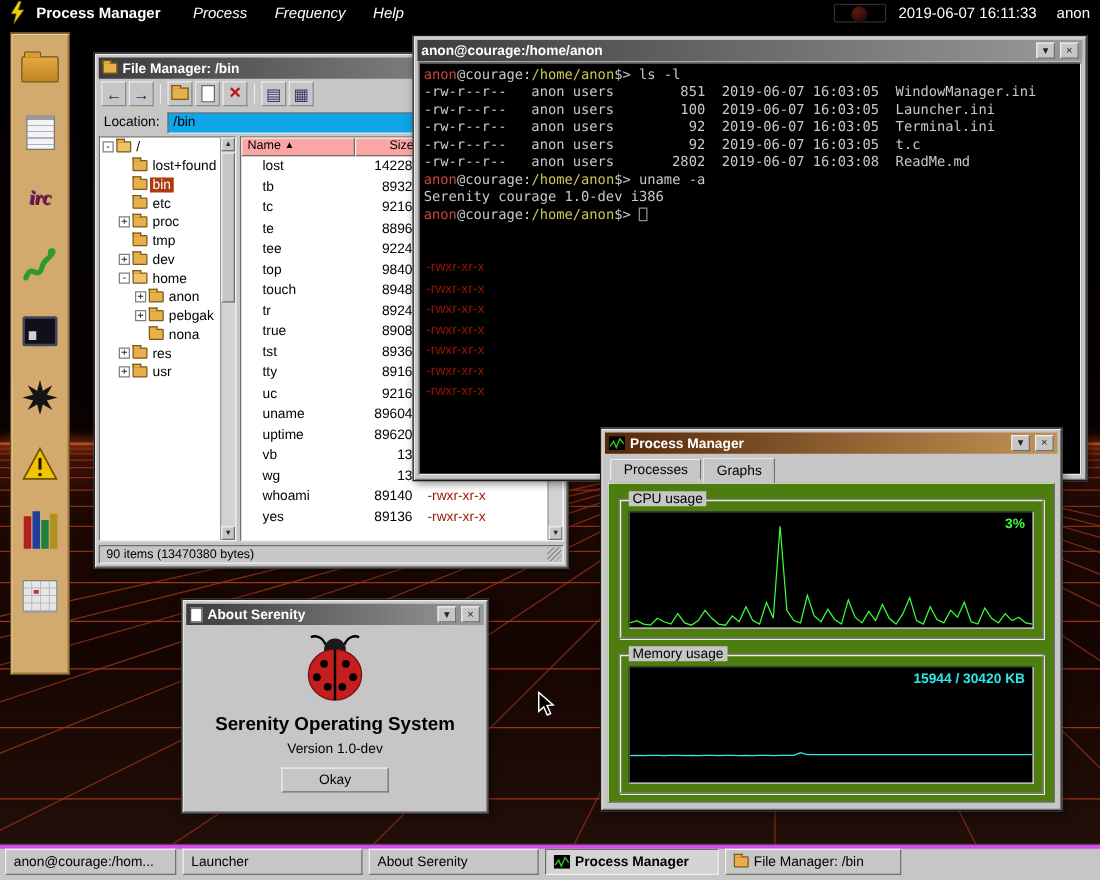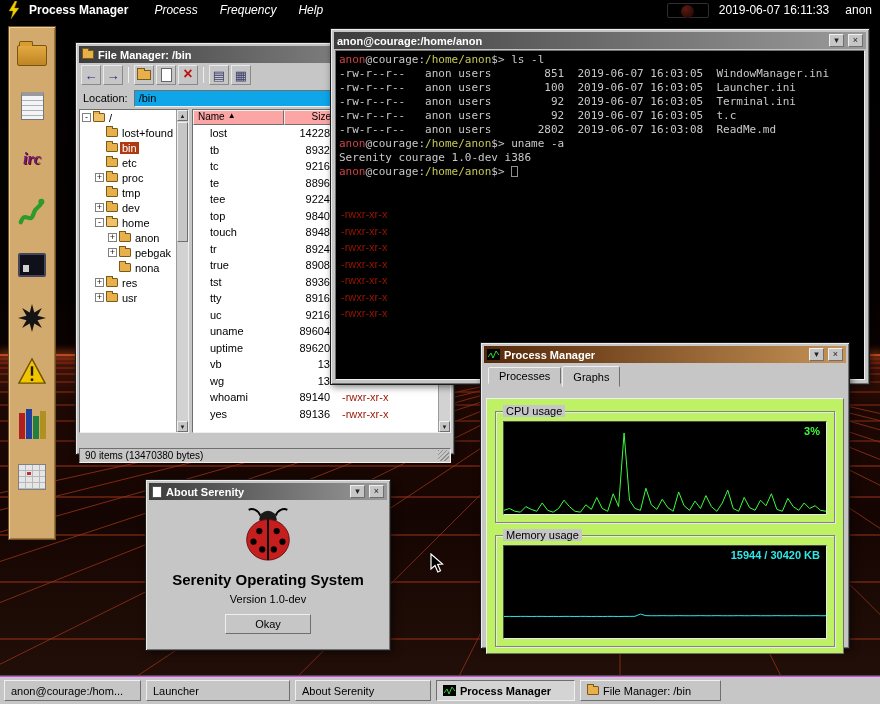--- a/index.html
+++ b/index.html
@@ -118,21 +118,21 @@
   .gear { width:10px; height:10px; flex:none; border-radius:50%;
     background:radial-gradient(circle, #cycle 0, #c9c9c9 20%, #6f6f6f 28%, #6f6f6f 40%, #b8b8b8 48%, #b8b8b8 72%, #565656 78%); }
   .vscroll { position:absolute; right:0; top:0; bottom:0; width:12px; background:#d2d2d2; border-left:1px solid #9a9a9a; }
   .vscroll.below-header { top:15px; }
   .sb-btn { position:absolute; left:0; width:11px; height:11px; background:#c6c6c6; border:1px solid;
     border-color:#efefef #6f6f6f #6f6f6f #efefef; font-size:6px; text-align:center; line-height:10px; color:#222; }
   .sb-up { top:0; }
   .sb-down { bottom:0; }
   .sb-thumb { position:absolute; left:0; top:12px; width:11px; background:#c6c6c6; border:1px solid;
     border-color:#efefef #6f6f6f #6f6f6f #efefef; }
-  .fm-status { height:15px; margin-top:15px; font-size:10px; padding:1px 5px; position:relative;
+  .fm-status { height:15px; margin-top:3px; font-size:10px; padding:1px 5px; position:relative;
     display:flex; align-items:center; background:#c6c6c6; }
   .fm-grip { position:absolute; right:1px; bottom:1px; width:11px; height:11px;
     background:repeating-linear-gradient(135deg,#8f8f8f 0 1px, transparent 1px 3px); }
 
   
   .term { left:330px; top:28px; width:540px; height:357px; z-index:20; overflow:hidden; }
   .term-client { position:absolute; left:4px; right:4px; top:21px; bottom:4px; background:#000;
     border:1px solid; border-color:#6f6f6f #efefef #efefef #6f6f6f; padding:2px 3px;
     font:11px/14px "DejaVu Sans Mono",monospace; color:#c8c8c8; overflow:hidden; }
   .t-line { white-space:pre; }
@@ -144,41 +144,41 @@
   .term-artifacts { position:absolute; left:10px; top:179px; font:11px "Liberation Sans",sans-serif;
     color:#9a1500; }
   .t-art { height:16.5px; white-space:nowrap; }
 
   
   .pm { left:480px; top:342px; width:370px; height:307px; z-index:25; }
   .pm-tabs { display:flex; align-items:center; height:21px; margin:2px 2px 0 4px; position:relative; z-index:2; }
   .tab { height:17px; padding:2px 10px 0; font-size:11px; background:#c6c6c6; border:1px solid;
     border-color:#efefef #707070 transparent #efefef; border-radius:2px 2px 0 0; margin-right:1px; }
   .tab.active { height:21px; margin-bottom:-1px; padding-top:4px; }
-  .pm-panel { margin:12px 2px 2px 2px; border:1px solid; border-color:#efefef #707070 #707070 #efefef;
-    position:relative; height:256px; background:#bef264; }
+  .pm-panel { margin:0 2px 2px 2px; border:1px solid; border-color:#efefef #707070 #707070 #efefef;
+    position:relative; height:256px; background:#4d7c0f; }
   .pm-group { position:relative; margin:12px 8px 0 8px; height:112px; border:1px solid #828282;
     box-shadow:inset 1px 1px 0 #e9e9e9, 1px 1px 0 #e9e9e9; }
   .gb-label { position:absolute; top:-7px; left:7px; background:#c6c6c6; padding:0 3px; font-size:11px; }
   .graph { position:absolute; left:7px; right:7px; top:9px; bottom:7px; background:#000; border:1px solid;
     border-color:#4a4a4a #e9e9e9 #e9e9e9 #4a4a4a; }
   .graph svg { width:100%; height:100%; display:block; }
   .graph-val { position:absolute; top:3px; right:6px; font-size:11px; font-weight:bold; }
 
   
   .about { left:145px; top:479px; width:246px; height:172px; z-index:15; }
   .about-body { text-align:center; }
   .about-bug { margin-top:4px; }
   .about-product { font-size:15px; font-weight:bold; margin-top:6px; }
   .about-version { font-size:11px; margin-top:5px; }
   .okay-btn { width:86px; height:20px; margin:9px auto 0; }
 
   
   .taskbar { position:absolute; left:0; top:676px; width:880px; height:28px; background:#c6c6c6;
-    border-top:1px solid #d946ef; box-shadow:0 -1px 0 #4a4a4a; display:flex; align-items:center;
+    border-top:3px solid #d946ef; box-shadow:0 -1px 0 #4a4a4a; display:flex; 
     gap:5px; padding:0 4px; z-index:60; }
   .tb-task { height:21px; border:1px solid; border-color:#efefef #6f6f6f #6f6f6f #efefef;
     display:flex; align-items:center; gap:4px; padding:0 6px; font-size:11px; background:#c6c6c6;
     overflow:hidden; white-space:nowrap; flex:none; }
   .tb-task.active { border-color:#6f6f6f #efefef #efefef #6f6f6f; background:#d4d4d4; font-weight:bold; }
 
   .cursor { position:absolute; left:430px; top:553px; z-index:100; }
 </style>
 </head>
 <body>

